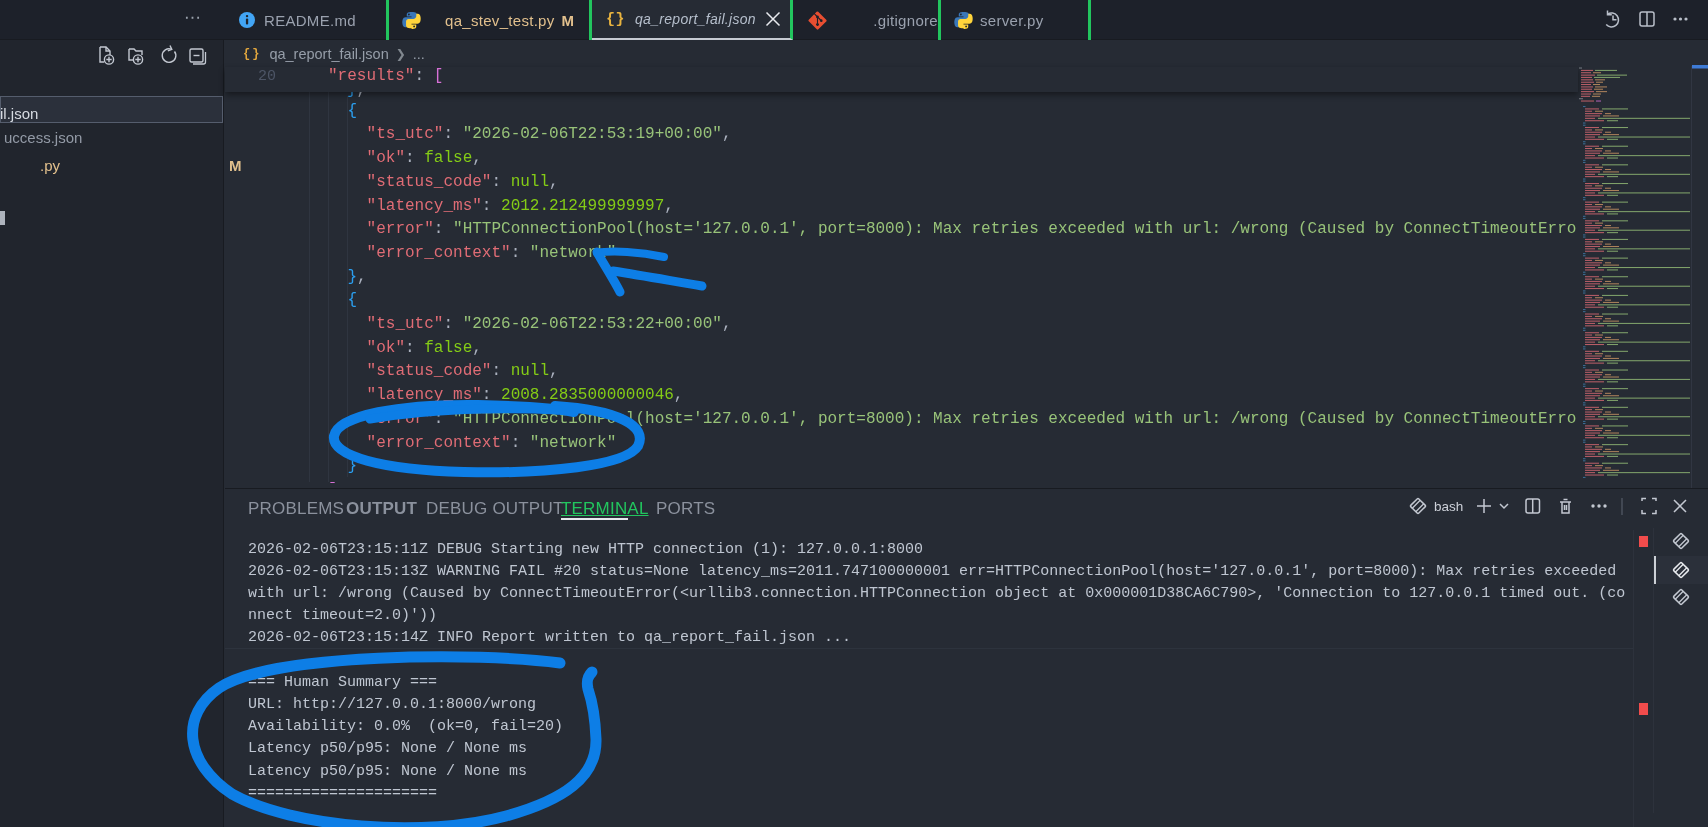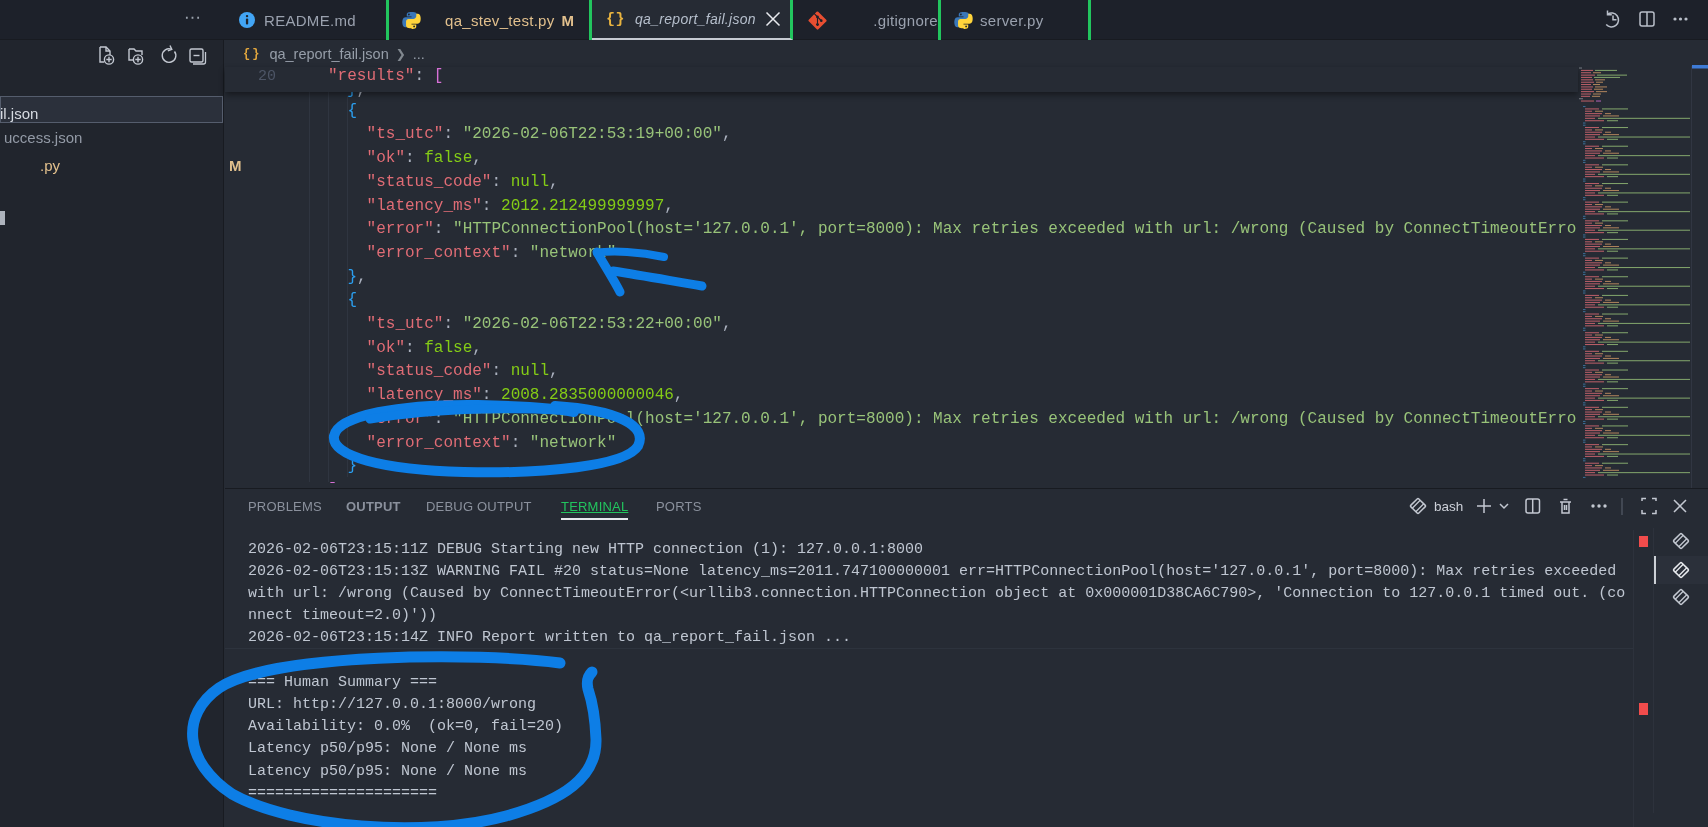--- a/index.html
+++ b/index.html
@@ -445,21 +445,21 @@
       <rect x="1585" y="474.5" width="19" height="1.05" fill="#e06c75"></rect>
       <rect x="1607" y="474.5" width="11" height="1.05" fill="#98c379"></rect>
       <rect x="1583" y="476.9" width="2.5" height="1.05" fill="#3f7fae"></rect>
     </g>
   <rect x="1691" y="66" width="1" height="422" fill="#313642"></rect>
   <rect x="1692" y="65" width="16" height="3.5" fill="#3e7bd6"></rect>
 </svg>
 
 <div class="abs" style="left:225px;top:488px;width:1483px;height:339px;background:#262b34;border-top:1px solid #181b21;"></div>
 
-<div class="abs" style="top:499px;left:0;width:1708px;height:18px;font-size:13px;letter-spacing:0.2px;color:#8b919d;">
+<div class="abs" style="top:499px;left:0;width:1708px;height:18px;font-size:17px;letter-spacing:0.2px;color:#8b919d;">
   <span class="abs" style="left:248px;">PROBLEMS</span>
   <span class="abs" style="left:346px;font-weight:bold;">OUTPUT</span>
   <span class="abs" style="left:426px;">DEBUG OUTPUT</span>
   <span class="abs" style="left:561px;color:#22c55e;text-decoration:underline;">TERMINAL</span>
   <span class="abs" style="left:656px;">PORTS</span>
 </div>
 <div class="abs" style="left:561px;top:518px;width:67px;height:1.5px;background:#e6e9ed;"></div>
 
 <svg class="abs" style="left:1400px;top:490px;" width="300" height="32" viewBox="0 0 300 32">
   <g transform="translate(18,16) rotate(45)">

